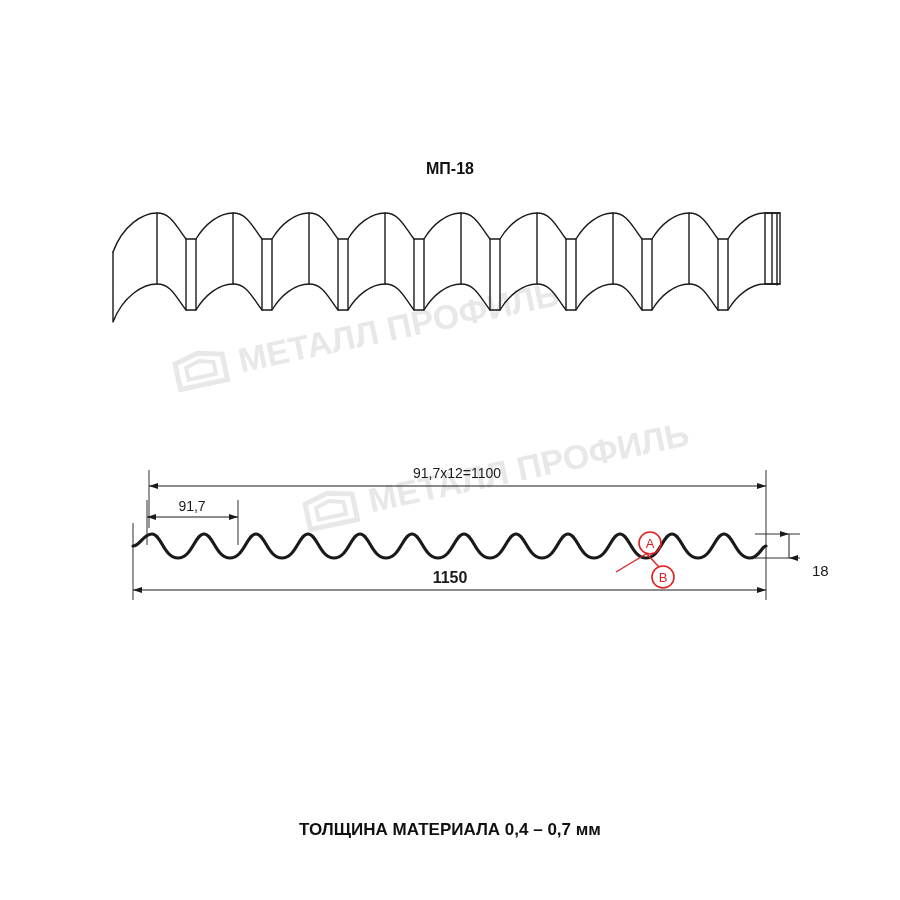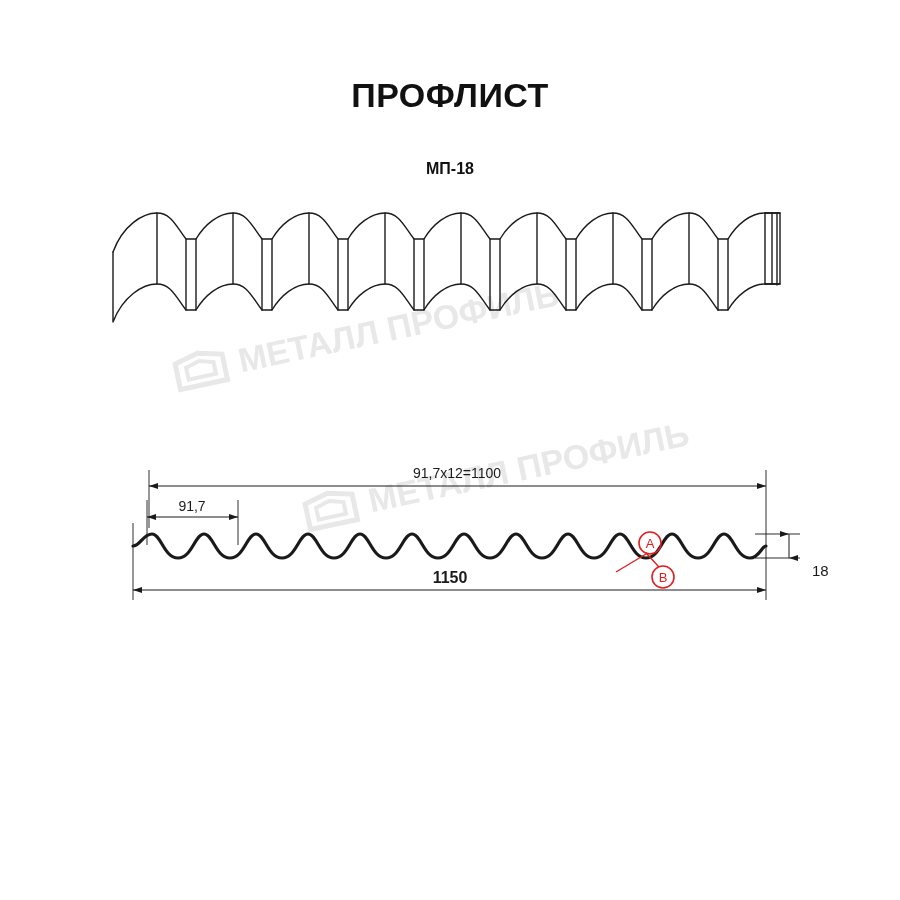--- a/index.html
+++ b/index.html
@@ -67,21 +67,20 @@
   }
   text {
     font-family: "Liberation Sans", sans-serif;
   }
 </style>
 </head>
 <body>
 
 <div class="page">
 
-  <div class="title">ПРОФЛИСТ</div>
   <div class="subtitle">МП-18</div>
 
   <svg class="wm-layer" width="900" height="900">
     <g transform="translate(300,360) rotate(-12)">
       <g transform="translate(-125,-30)">
         <path d="M2 34 L2 8 L26 2 L50 8 L50 34 Z" fill="none" stroke="#e8e8e8" stroke-width="5"></path>
         <path d="M12 26 L12 14 L26 10 L40 14 L40 26 Z" fill="none" stroke="#e8e8e8" stroke-width="4"></path>
       </g>
       <text x="-60" y="0" font-size="34" font-weight="bold" fill="#e8e8e8">МЕТАЛЛ ПРОФИЛЬ</text>
     </g>
@@ -267,13 +266,14 @@
       <path d="M646 554 L 616 572" fill="none" stroke="#e02020" stroke-width="1.4"></path>
     </g>
 
     <g>
       <circle cx="663" cy="577" r="11" fill="none" stroke="#e02020" stroke-width="1.6"></circle>
       <text x="663" y="582" text-anchor="middle" font-size="13" fill="#e02020">В</text>
       <path d="M659 567 L 646 553" fill="none" stroke="#e02020" stroke-width="1.4"></path>
     </g>
   </svg>
 
+  <div class="footer-note">ТОЛЩИНА МАТЕРИАЛА 0,4 – 0,7 мм</div>
 </div>
 
 </body></html>

